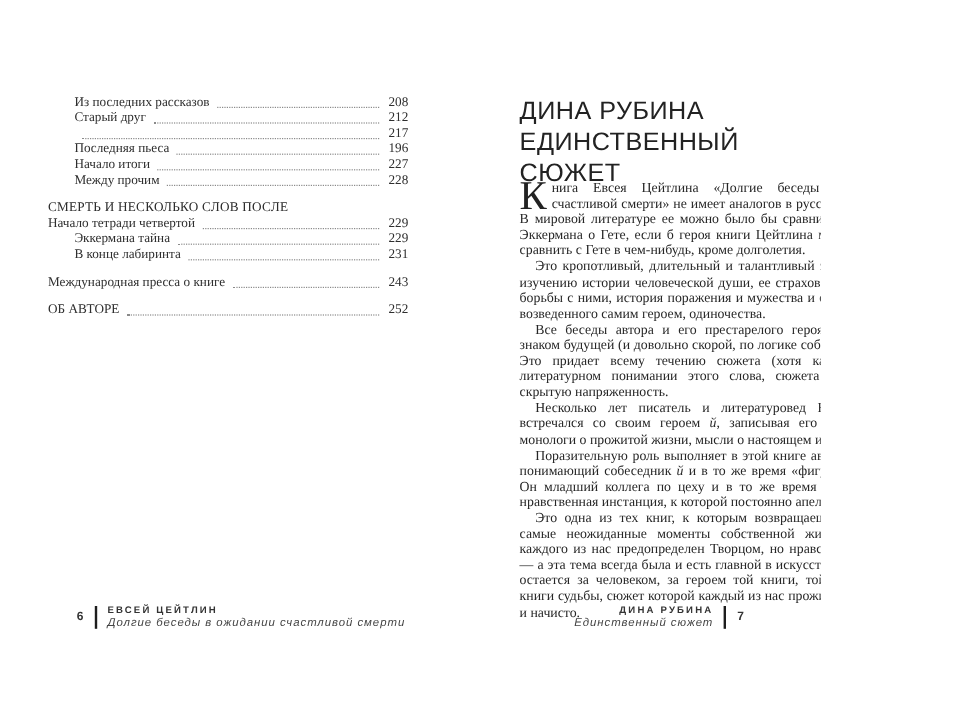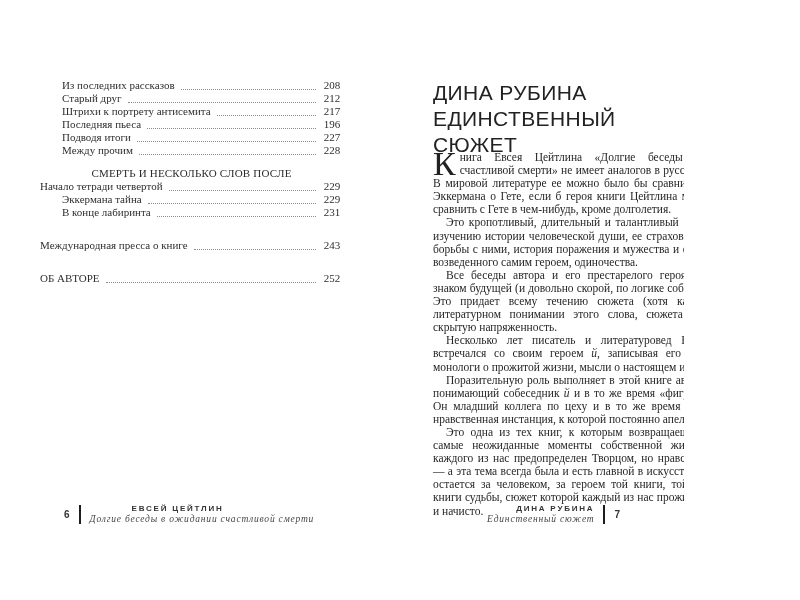--- a/index.html
+++ b/index.html
@@ -4,43 +4,43 @@
 <style>
   html,body{margin:0;padding:0;background:#ffffff;}
   .spread{position:relative;width:684px;height:600px;background:#ffffff;overflow:hidden;
           font-family:"Liberation Serif", serif;color:#2a2a2a;}
 
   
   .toc{position:absolute;left:40px;top:79px;width:303px;
        font-size:11px;line-height:13px;color:#2e2e2e;}
   .toc-row{display:flex;align-items:flex-end;}
   .toc-row.indent{padding-left:22px;}
-  .toc-row.gap{margin-top:20px;}
-  .toc-header{margin-top:10px;letter-spacing:0.2px;color:#2b2b2b;text-align:center;}
+  .toc-row.gap{margin-top:10px;}
+  .toc-header{margin-top:10px;letter-spacing:0.2px;color:#2b2b2b;}
   .toc-label{white-space:nowrap;}
   .toc-leader{flex:1;border-bottom:1.5px dotted #8a8a8a;margin:0 5px 2px 6px;min-width:8px;}
   .toc-page{min-width:22px;text-align:center;}
 
   
   .heading{position:absolute;left:433px;top:80px;
            font-family:"Liberation Sans", sans-serif;font-size:21px;line-height:26px;
            font-weight:400;color:#222;letter-spacing:0.4px;}
   .body-text{position:absolute;left:433px;top:151px;width:329px;
              font-size:11.5px;line-height:13.1px;text-align:justify;color:#262626;}
   .body-text p{margin:0;text-indent:13px;}
   .body-text p.has-dropcap{text-indent:0;}
   .dropcap{float:left;font-size:34px;line-height:24px;padding:1px 4px 0 0;color:#222;}
 
   
   .footer{position:absolute;top:504px;display:flex;align-items:center;}
   .footer .bar{width:2px;height:19px;background:#1d1d1d;margin:0 9px;}
   .pagenum{font-family:"Liberation Sans", sans-serif;font-weight:bold;font-size:10px;color:#333;}
   .runhead-author{font-family:"Liberation Sans", sans-serif;font-weight:bold;font-size:8px;
-                  letter-spacing:1.8px;color:#333;margin-left:42px;}
-  .runhead-title{font-family:Liberation Serif, serif;font-style:italic;font-size:9.5px;
+                  letter-spacing:1.8px;color:#333;}
+  .runhead-title{font-family:Liberation Sans, sans-serif;font-style:italic;font-size:9.5px;
                  letter-spacing:0.8px;color:#454545;margin-top:1px;}
   .left-footer{left:64px;}
   .right-footer{right:64px;}
   .right-footer .runhead{text-align:right;}
 </style>
 </head>
 <body>
 
 <div class="spread">
 
@@ -50,31 +50,30 @@
           <span class="toc-label">Из последних рассказов</span>
           <span class="toc-leader"></span>
           <span class="toc-page">208</span>
         </div>
         <div class="toc-row indent">
           <span class="toc-label">Старый друг</span>
           <span class="toc-leader"></span>
           <span class="toc-page">212</span>
         </div>
         <div class="toc-row indent">
-          <span class="toc-label">Штрихи к портрету антисемита</span>
           <span class="toc-leader"></span>
           <span class="toc-page">217</span>
         </div>
         <div class="toc-row indent">
           <span class="toc-label">Последняя пьеса</span>
           <span class="toc-leader"></span>
           <span class="toc-page">196</span>
         </div>
         <div class="toc-row indent">
-          <span class="toc-label">Подводя итоги</span>
+          <span class="toc-label">Начало итоги</span>
           <span class="toc-leader"></span>
           <span class="toc-page">227</span>
         </div>
         <div class="toc-row indent">
           <span class="toc-label">Между прочим</span>
           <span class="toc-leader"></span>
           <span class="toc-page">228</span>
         </div>
         <div class="gap toc-header">СМЕРТЬ И НЕСКОЛЬКО СЛОВ ПОСЛЕ</div>
         <div class="toc-row">

